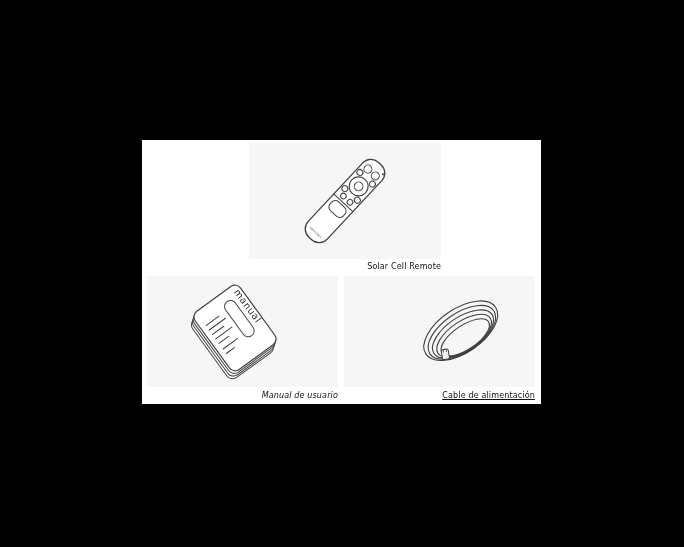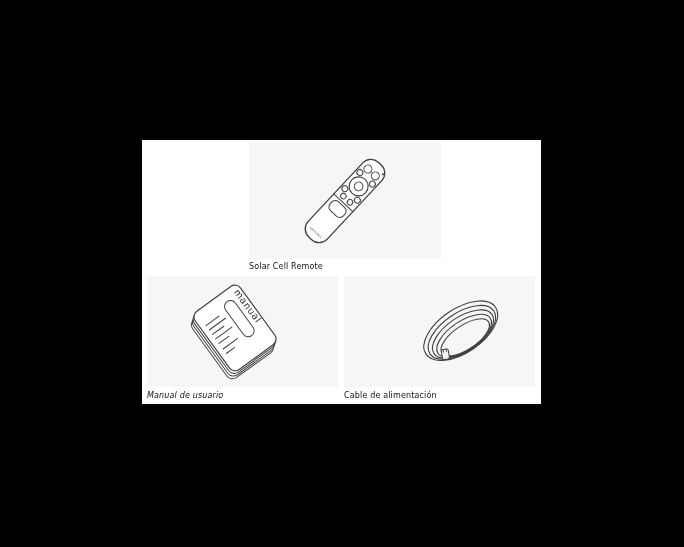--- a/index.html
+++ b/index.html
@@ -20,27 +20,27 @@
     background:#f6f6f6;
   }
   .panel-top{left:107px;top:2px;width:192px;height:117px;}
   .panel-left{left:5px;top:136px;width:191px;height:111px;}
   .panel-right{left:202px;top:136px;width:191px;height:111px;}
   .caption{
     position:absolute;
     font-size:8px;
     line-height:16px;
     color:#111111;
-    text-align:left;
+    text-align:right;
     letter-spacing:0.15px;
     white-space:nowrap;
   }
   .caption-top{left:107px;top:119px;width:192px;}
   .caption-left{left:5px;top:248px;width:191px;font-style:italic;}
-  .caption-right{left:202px;top:248px;width:191px;}
+  .caption-right{left:202px;top:248px;width:191px;text-decoration:underline;}
   svg{display:block;width:100%;height:100%;}
   .ln{stroke:#3f3f3f;fill:none;stroke-linecap:round;stroke-linejoin:round;}
   .fw{fill:#ffffff;}
   .fg{fill:#f6f6f6;}
 </style>
 </head>
 <body>
 
 <div class="stage">
 

